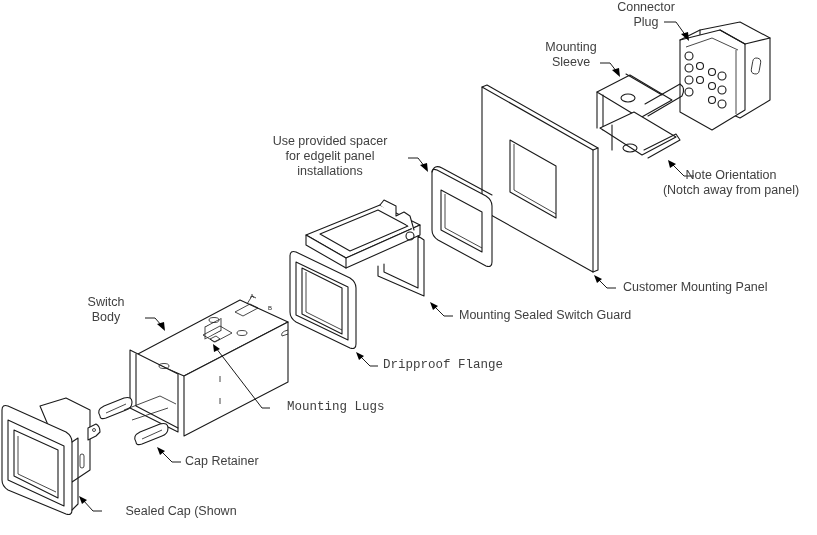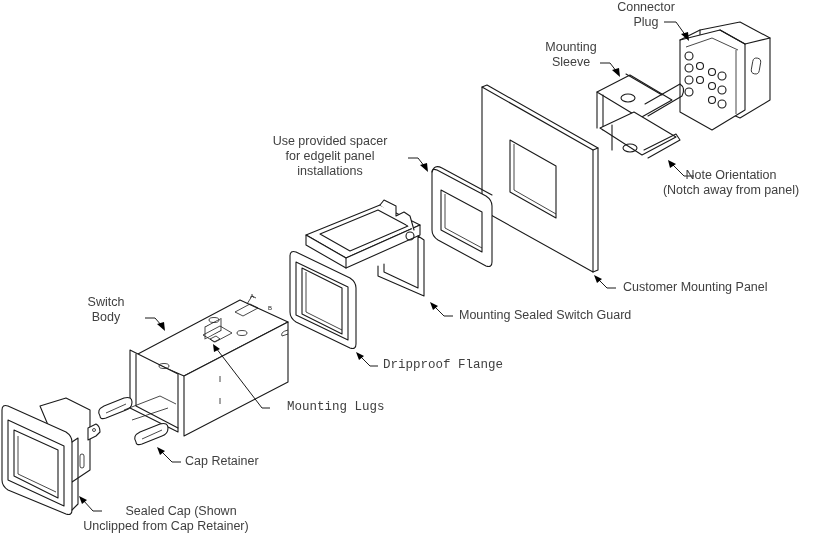--- a/index.html
+++ b/index.html
@@ -211,15 +211,14 @@
   <div class="lbl l" style="left:287px; top:400px;font-family:Liberation Mono, monospace;">
     <span>Mounting Lugs</span>
   </div>
 
   <div class="lbl l" style="left:185px; top:454px;">
     <span>Cap Retainer</span>
   </div>
 
   <div class="lbl c" style="left:76px; top:504px; width:180px;">
     <span style="padding-left:30px;">Sealed Cap (Shown</span>
-    <span>Unclipped from Cap Retainer)</span>
   </div>
 </div>
 
 </body></html>

